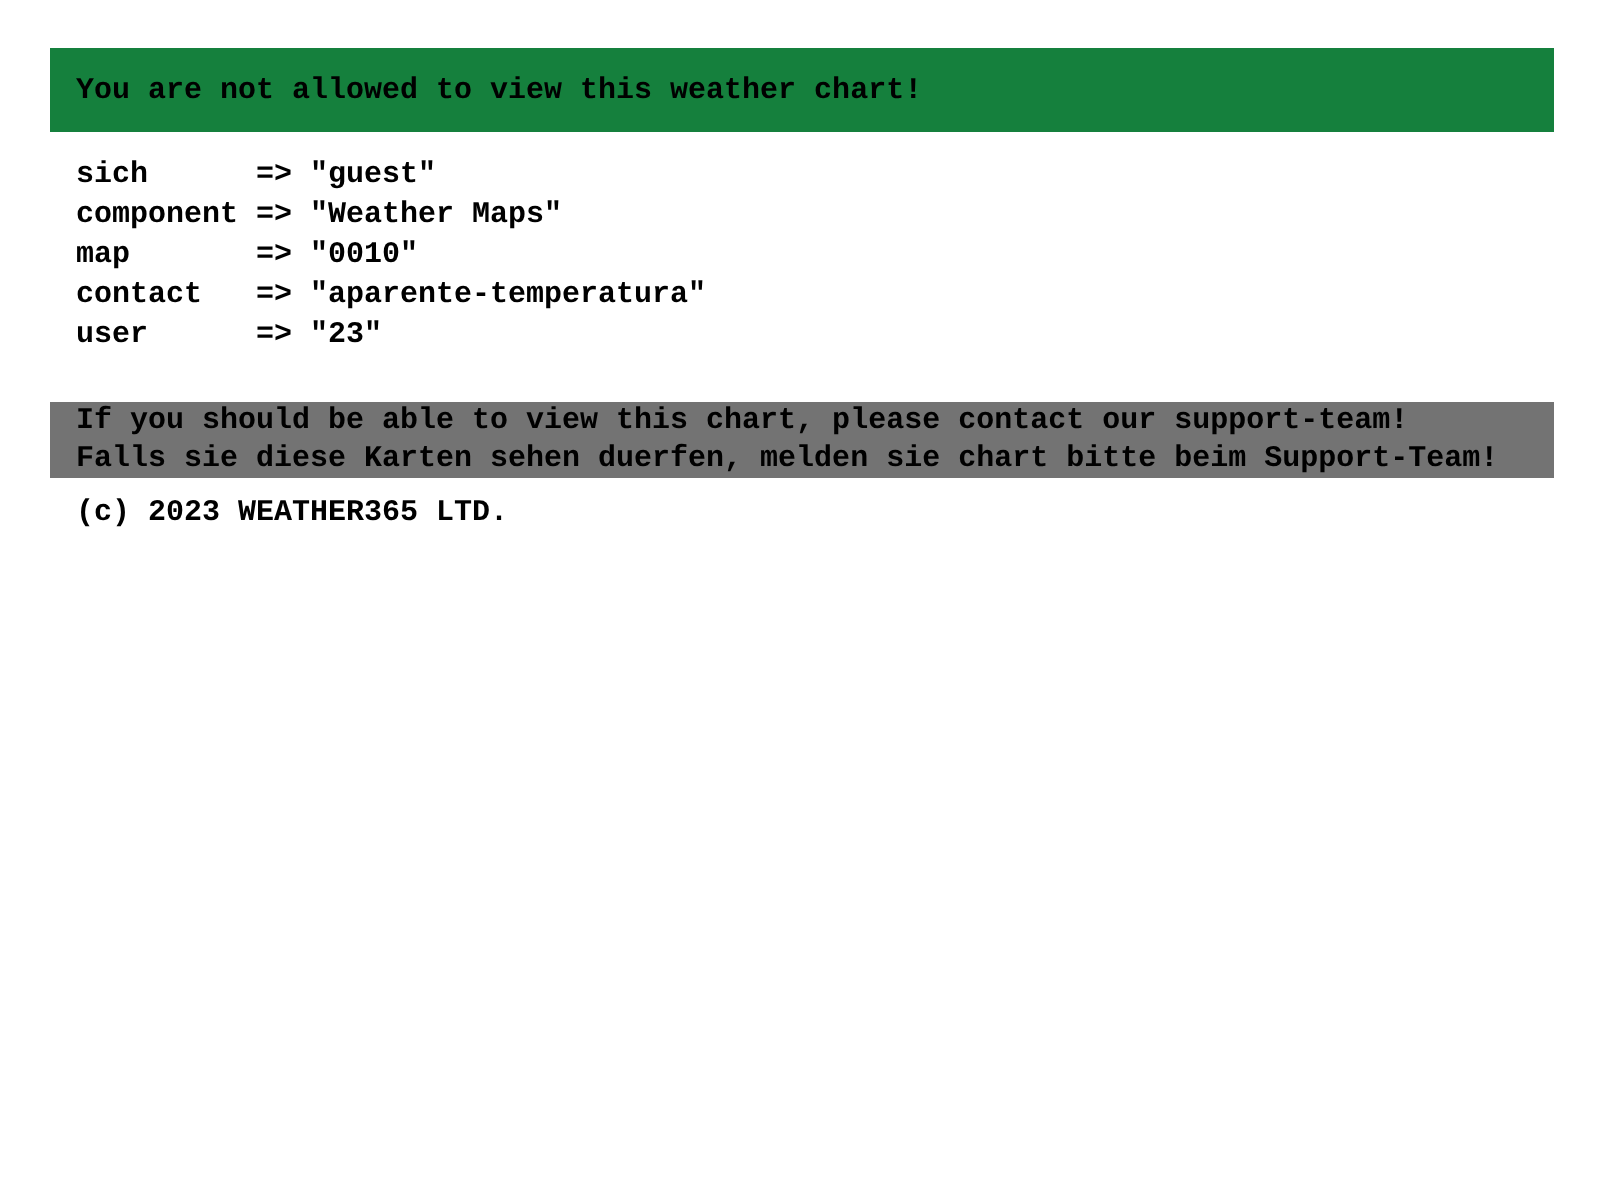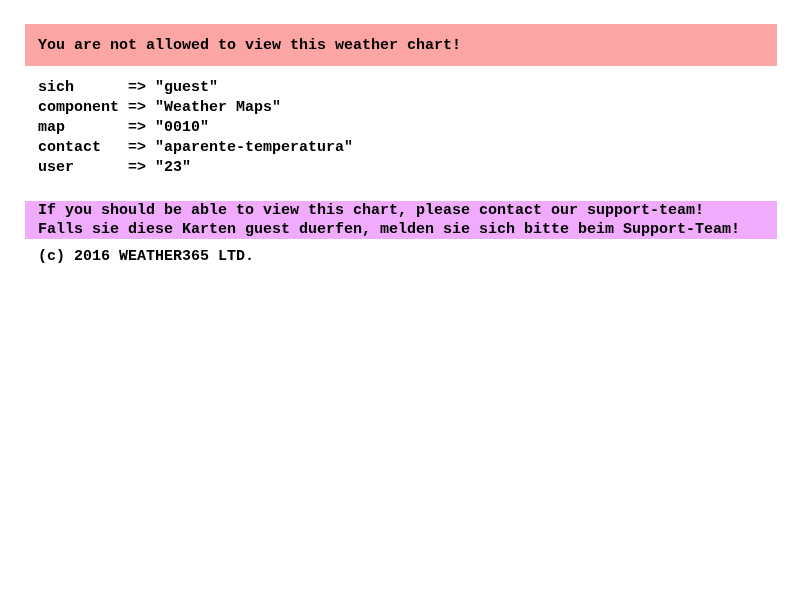--- a/index.html
+++ b/index.html
@@ -50,21 +50,21 @@
     justify-content: space-between;
     line-height: 19px;
     white-space: nowrap;
   }
 </style>
 </head>
 <body>
 
 <div>
 
-  <div class="banner banner-red" style="background-color: #fca5a5;">
+  <div class="banner banner-red" style="background-color: #15803d;">
     <div>You are not allowed to view this weather chart!</div>
   </div>
 
   <div class="kv">
     <div class="kv-row">
       <span class="kv-key">sich</span><span class="kv-arrow">=&gt;</span><span class="kv-value">"guest"</span>
     </div>
     <div class="kv-row">
       <span class="kv-key">component</span><span class="kv-arrow">=&gt;</span><span class="kv-value">"Weather Maps"</span>
     </div>
@@ -72,22 +72,22 @@
       <span class="kv-key">map</span><span class="kv-arrow">=&gt;</span><span class="kv-value">"0010"</span>
     </div>
     <div class="kv-row">
       <span class="kv-key">contact</span><span class="kv-arrow">=&gt;</span><span class="kv-value">"aparente-temperatura"</span>
     </div>
     <div class="kv-row">
       <span class="kv-key">user</span><span class="kv-arrow">=&gt;</span><span class="kv-value">"23"</span>
     </div>
   </div>
 
-  <div class="banner banner-green" style="background-color: #f0abfc;">
+  <div class="banner banner-green" style="background-color: #737373;">
     <div>If you should be able to view this chart, please contact our support-team!</div>
-    <div>Falls sie diese Karten guest duerfen, melden sie sich bitte beim Support-Team!</div>
+    <div>Falls sie diese Karten sehen duerfen, melden sie chart bitte beim Support-Team!</div>
   </div>
 
   <div class="footer">
-    <span>(c) 2016 WEATHER365 LTD.</span>
+    <span>(c) 2023 WEATHER365 LTD.</span>
   </div>
 
 </div>
 
 </body></html>

